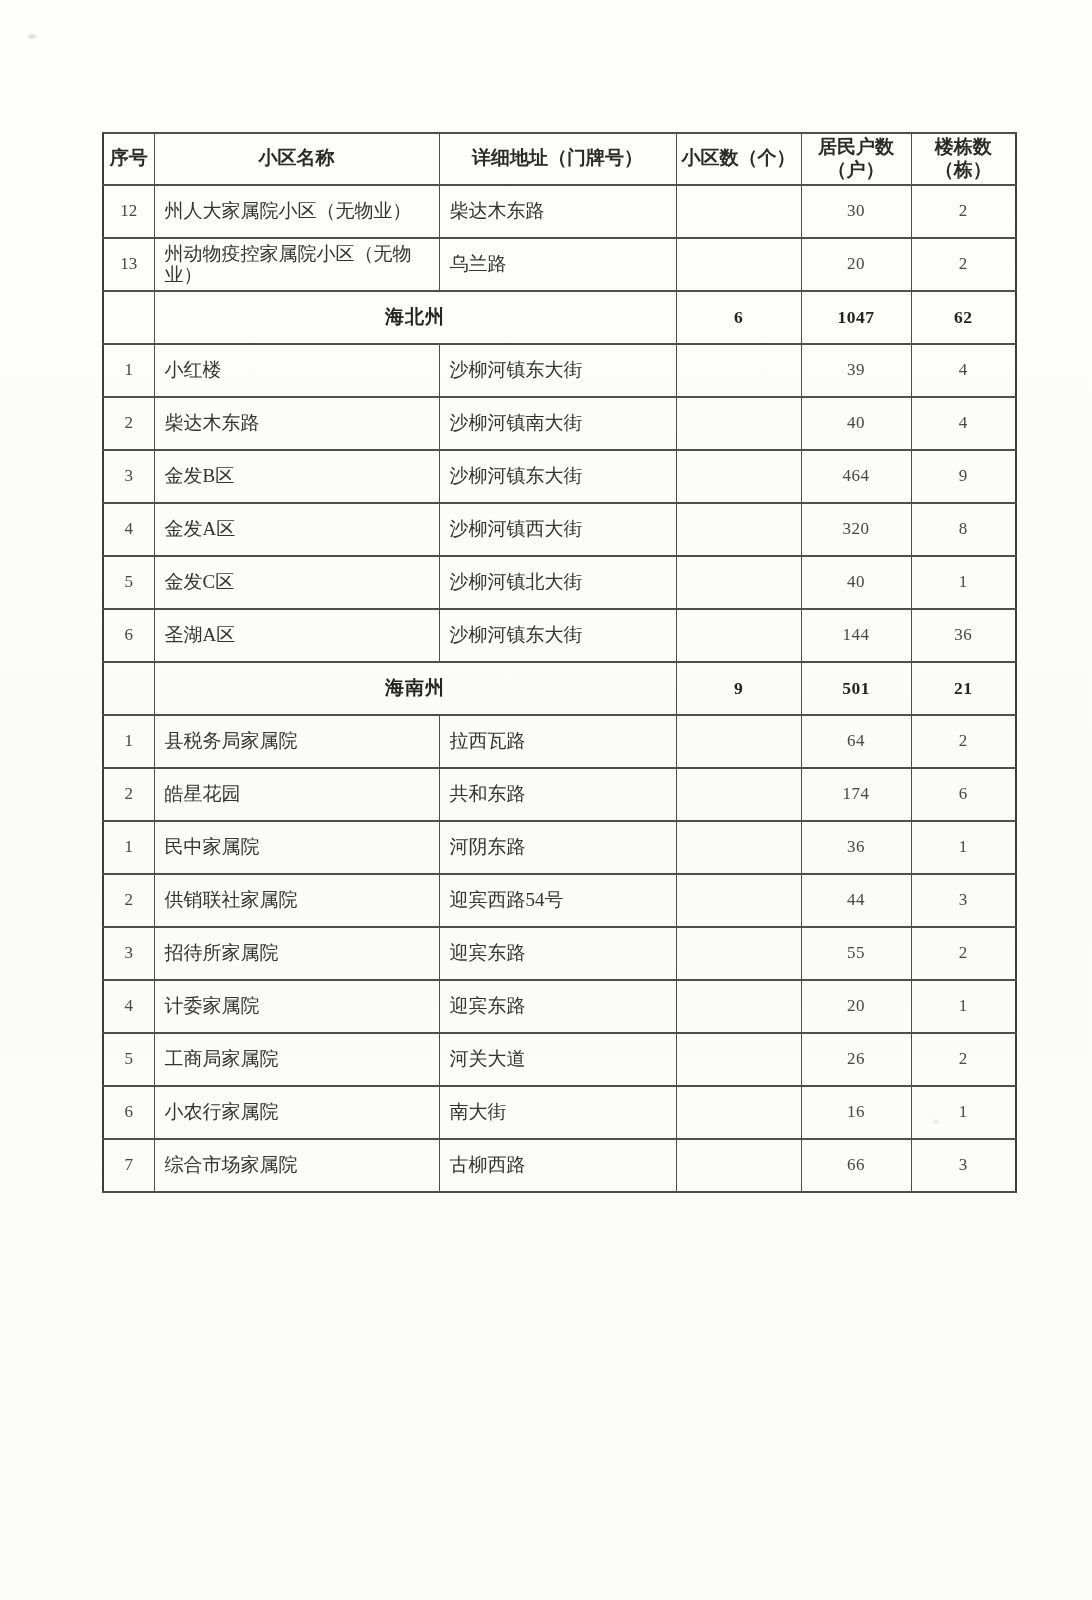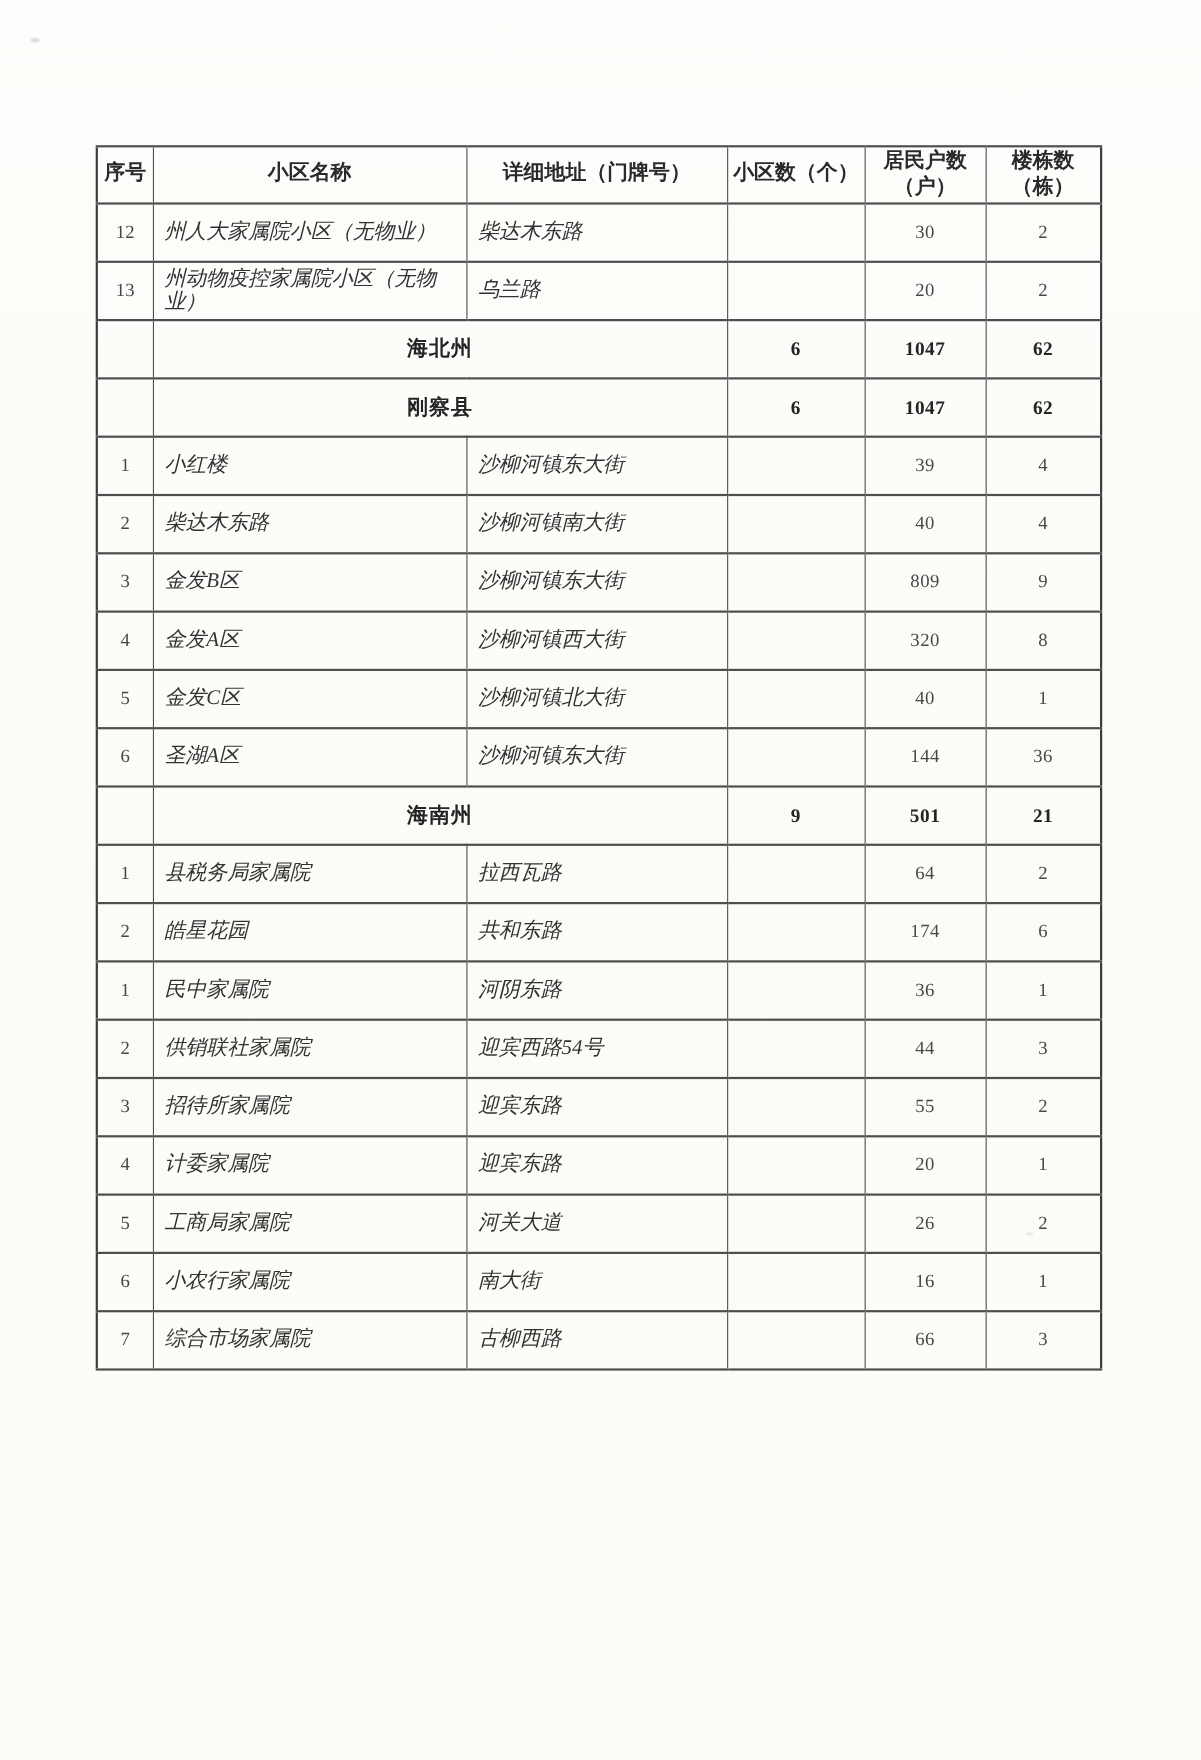--- a/index.html
+++ b/index.html
@@ -15,21 +15,21 @@
     font-family: "Liberation Serif", "DejaVu Serif", serif;
     color: #2f2f2f;
   }
   .page {
     position: absolute;
     inset: 0;
     background: linear-gradient(180deg, #fdfdfb 0%, #fbfbf8 50%, #fcfcf9 100%);
   }
   table.grid {
     position: absolute;
-    left: 87px;
+    left: 102px;
     top: 132px;
     width: 913px;
     border-collapse: collapse;
     table-layout: fixed;
     border: 2.6px solid #3c3c3c;
   }
   .grid th, .grid td {
     border: 1.5px solid #4e4e4e;
     border-top-width: 2.2px;
     border-bottom-width: 2.2px;
@@ -51,21 +51,20 @@
     font-size: 17px;
     color: #474747;
   }
   td.name, td.addr {
     text-align: left;
     padding: 1px 14px 1px 10px;
     font-size: 19px;
     line-height: 1.12;
     color: #333;
     word-break: break-all;
-    font-style: italic;
   }
   td.num {
     font-size: 17px;
     color: #474747;
     letter-spacing: 0.5px;
   }
   tr.summary td {
     font-weight: 700;
     color: #242424;
   }
@@ -133,27 +132,20 @@
           <td class="num">20</td>
           <td class="num">2</td>
         </tr>
         <tr class="summary">
           <td class="serial"></td>
           <td class="region" colspan="2">海北州</td>
           <td class="num">6</td>
           <td class="num">1047</td>
           <td class="num">62</td>
         </tr>
-        <tr class="summary">
-          <td class="serial"></td>
-          <td class="region" colspan="2">刚察县</td>
-          <td class="num">6</td>
-          <td class="num">1047</td>
-          <td class="num">62</td>
-        </tr>
         <tr>
           <td class="serial">1</td>
           <td class="name">小红楼</td>
           <td class="addr">沙柳河镇东大街</td>
           <td class="num"></td>
           <td class="num">39</td>
           <td class="num">4</td>
         </tr>
         <tr>
           <td class="serial">2</td>
@@ -161,21 +153,21 @@
           <td class="addr">沙柳河镇南大街</td>
           <td class="num"></td>
           <td class="num">40</td>
           <td class="num">4</td>
         </tr>
         <tr>
           <td class="serial">3</td>
           <td class="name">金发B区</td>
           <td class="addr">沙柳河镇东大街</td>
           <td class="num"></td>
-          <td class="num">809</td>
+          <td class="num">464</td>
           <td class="num">9</td>
         </tr>
         <tr>
           <td class="serial">4</td>
           <td class="name">金发A区</td>
           <td class="addr">沙柳河镇西大街</td>
           <td class="num"></td>
           <td class="num">320</td>
           <td class="num">8</td>
         </tr>

